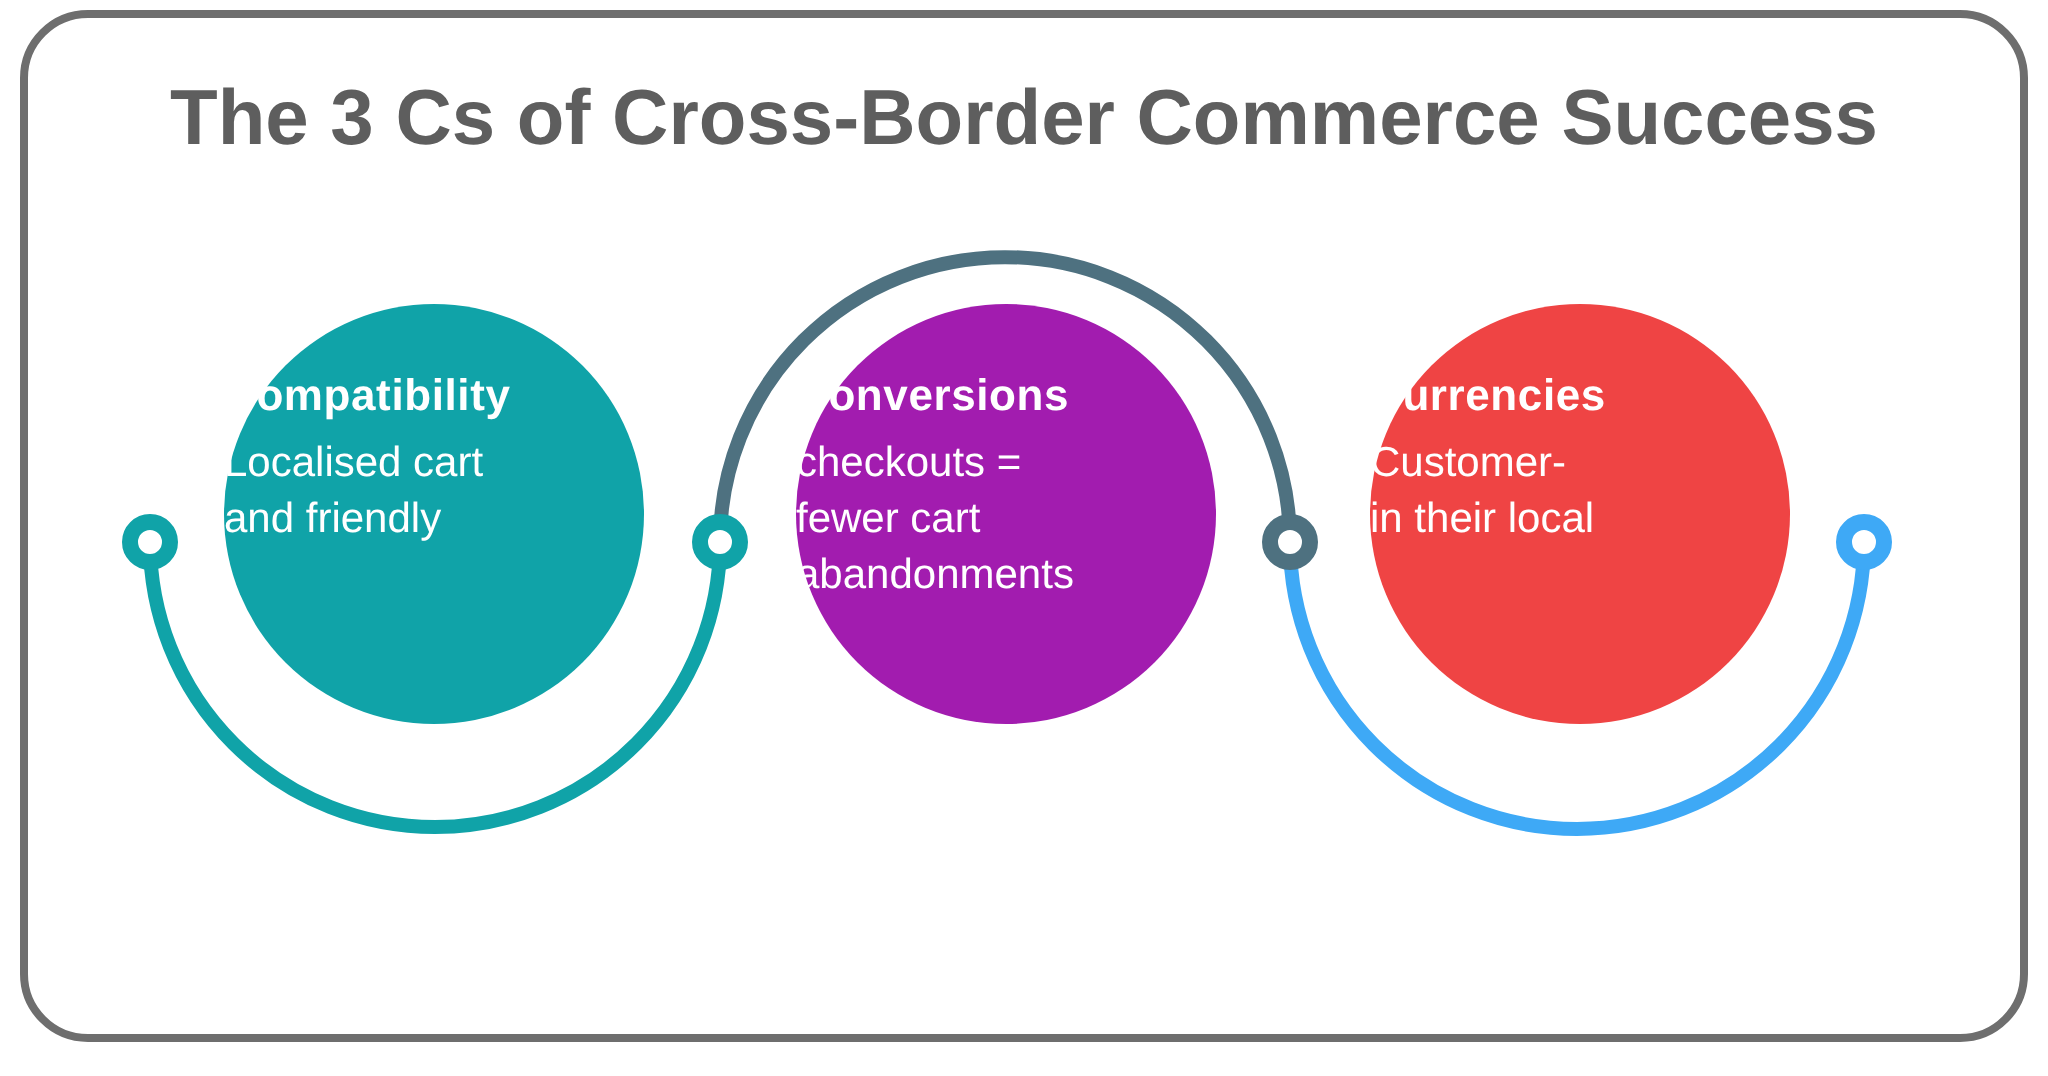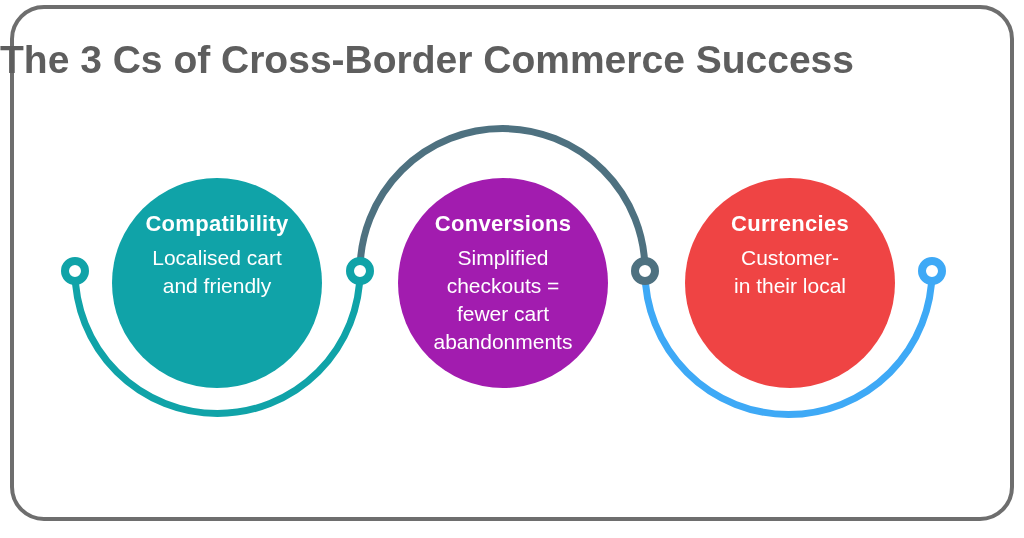--- a/index.html
+++ b/index.html
@@ -12,33 +12,32 @@
   .card {
     position: absolute; left: 10px; top: 5px;
     width: 1004px; height: 516px;
     box-sizing: border-box;
     border: 4px solid #6E6E6E;
     border-radius: 34px;
     background: transparent;
   }
   .title {
     position: absolute; left: 0; top: 38px; width: 100%;
-    text-align: left;
+    text-align: center;
     font-size: 39px; font-weight: bold;
     color: #5E5E5E;
     letter-spacing: 0px;
   }
   svg.links { position: absolute; left: 0; top: 0; display: block; }
   .bubble {
-    position: absolute; top: 178px;
+    position: absolute; top: 152px;
     width: 210px; height: 210px;
     border-radius: 50%;
     box-sizing: border-box;
     padding-top: 33px;
-    text-align: center;
     color: #ffffff;
   }
   .bubble-1 { left: 112px; }
   .bubble-2 { left: 398px; }
   .bubble-3 { left: 685px; }
   .bubble-heading {
     font-size: 22px; font-weight: bold;
     letter-spacing: 0.3px;
     margin-bottom: 7px;
   }
@@ -65,21 +64,20 @@
   </svg>
 
   <div class="bubble bubble-1" style="background-color: rgb(16, 163, 168); color: rgb(255, 255, 255);">
     <div class="bubble-heading">Compatibility</div>
     <div class="bubble-line">Localised cart</div>
     <div class="bubble-line">and friendly</div>
   </div>
 
   <div class="bubble bubble-2" style="background-color: #a21caf; color: rgb(255, 255, 255);">
     <div class="bubble-heading">Conversions</div>
-    <div class="bubble-line">Simplified</div>
     <div class="bubble-line">checkouts =</div>
     <div class="bubble-line">fewer cart</div>
     <div class="bubble-line">abandonments</div>
   </div>
 
   <div class="bubble bubble-3" style="background-color: #ef4444; color: rgb(255, 255, 255);">
     <div class="bubble-heading">Currencies</div>
     <div class="bubble-line">Customer-</div>
     <div class="bubble-line">in their local</div>
   </div>

